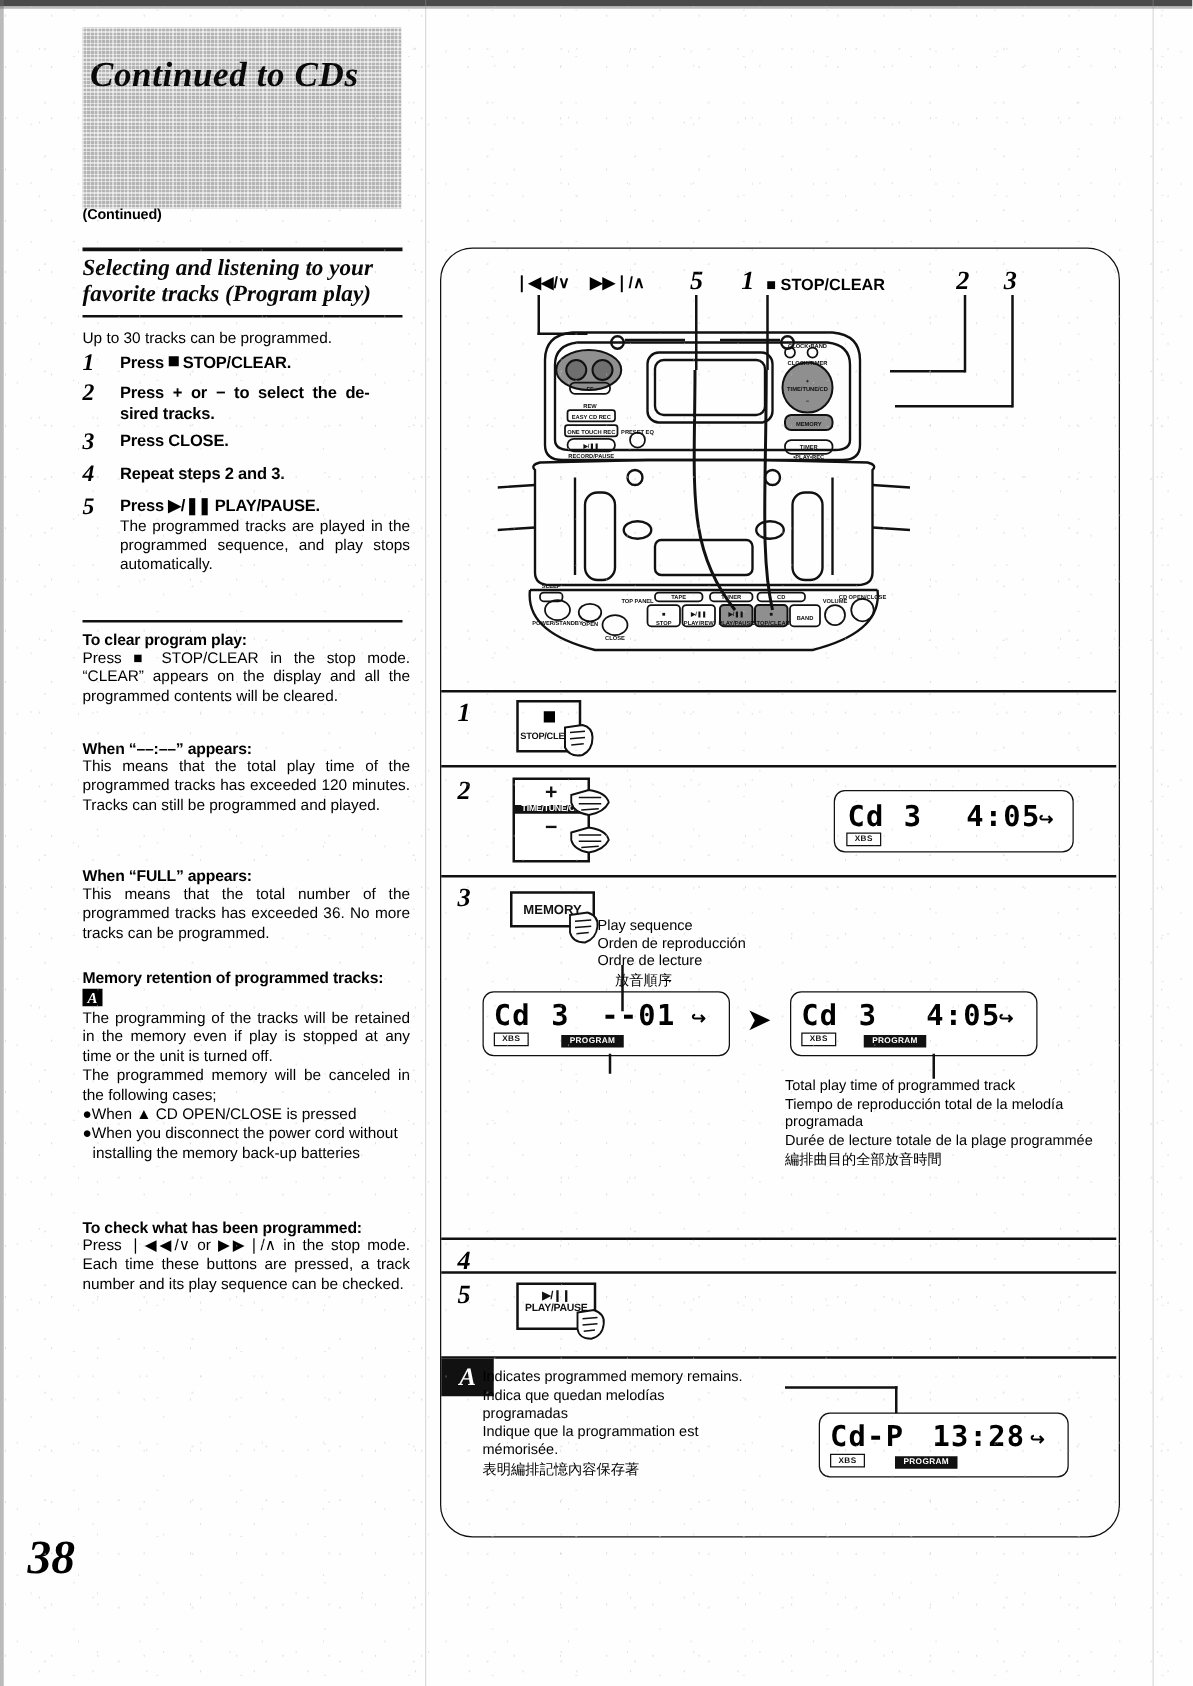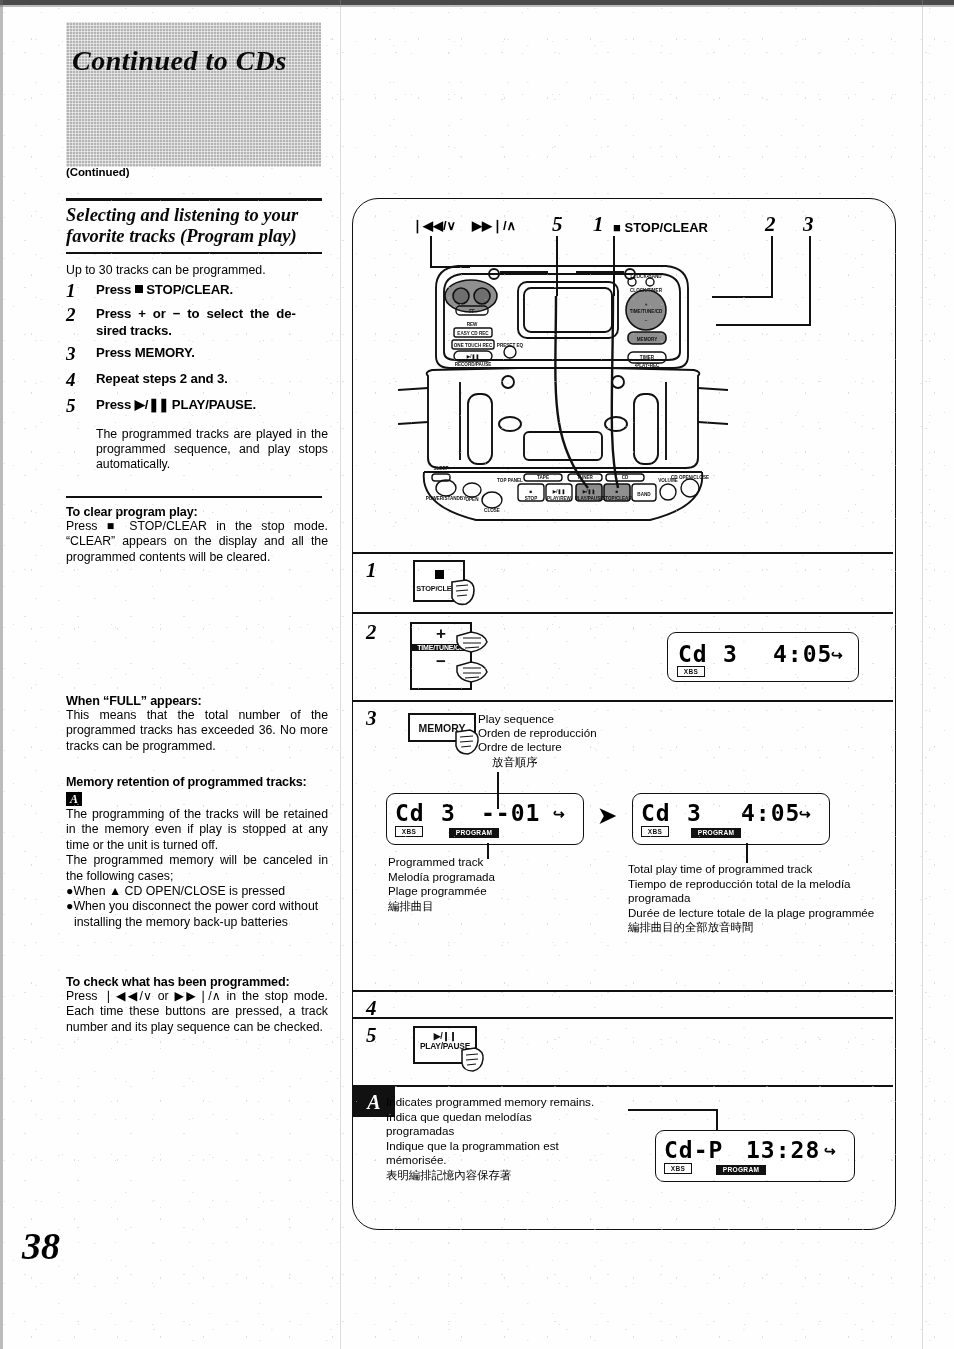--- a/index.html
+++ b/index.html
@@ -43,21 +43,21 @@
 
   .lead{position:absolute;left:66px;font-size:12.3px;}
 
   .steps{position:absolute;left:66px;top:282px;width:262px;}
   .step{position:relative;margin-bottom:3px;min-height:20px;}
   .step .num{position:absolute;left:0;top:-2px;width:22px;
     font-family:"Liberation Serif",serif;font-style:italic;font-weight:bold;font-size:19px;}
   .step .body{margin-left:30px;font-size:13.2px;font-weight:bold;line-height:16.5px;
     letter-spacing:-.15px;}
   .step .sub{margin-left:30px;font-size:12.3px;font-weight:normal;line-height:15.4px;
-    text-align:justify;margin-top:13px;}
+    text-align:justify;margin-top:0;}
   .sq{display:inline-block;width:8px;height:8px;background:#000;vertical-align:1px;}
 
   .secttl{font-size:12.6px;font-weight:bold;margin-bottom:0px;letter-spacing:-.15px;}
   .para{font-size:12.3px;line-height:15.4px;text-align:justify;}
   .blk{position:absolute;left:66px;width:262px;}
   .abadge{display:inline-block;background:#000;color:#fff;
     font-family:"Liberation Serif",serif;font-style:italic;font-weight:bold;
     font-size:12px;line-height:14px;padding:0 4px;margin:1px 0 1px 0;}
   .bullet{font-size:12.3px;line-height:15.4px;text-indent:-8px;padding-left:8px;}
 
@@ -130,40 +130,44 @@
     <div class="step">
       <span class="num">1</span>
       <div class="body">Press <span class="sq"></span> STOP/CLEAR.</div>
     </div>
     <div class="step" style="margin-top:4px">
       <span class="num">2</span>
       <div class="body">Press&nbsp; +&nbsp; or&nbsp; −&nbsp; to&nbsp; select&nbsp; the&nbsp; de-<br>sired tracks.</div>
     </div>
     <div class="step" style="margin-top:6px">
       <span class="num">3</span>
-      <div class="body">Press MEMORY.</div>
+      <div class="body">Press CLOSE.</div>
     </div>
     <div class="step" style="margin-top:6px">
       <span class="num">4</span>
       <div class="body">Repeat steps 2 and 3.</div>
     </div>
     <div class="step" style="margin-top:6px">
       <span class="num">5</span>
       <div class="body">Press ▶/<span style="letter-spacing:-1px">❚❚</span> PLAY/PAUSE.</div>
       <div class="sub">The programmed tracks are played in the programmed sequence, and play stops automatically.</div>
     </div>
   </div>
 
   <div class="rulethin" style="top:496px"></div>
 
   <div class="blk" style="top:505px">
     <div class="secttl">To clear program play:</div>
     <div class="para">Press ■ STOP/CLEAR in the stop mode. “CLEAR” appears on the display and all the programmed contents will be cleared.</div>
   </div>
 
+  <div class="blk" style="top:592px">
+    <div class="secttl">When “––:––” appears:</div>
+    <div class="para">This means that the total play time of the programmed tracks has exceeded 120 minutes. Tracks can still be programmed and played.</div>
+  </div>
 
   <div class="blk" style="top:694px">
     <div class="secttl">When “FULL” appears:</div>
     <div class="para">This means that the total number of the programmed tracks has exceeded 36. No more tracks can be programmed.</div>
   </div>
 
   <div class="blk" style="top:775px">
     <div class="secttl">Memory retention of programmed tracks:</div>
     <div><span class="abadge">A</span></div>
     <div class="para">The programming of the tracks will be retained in the memory even if play is stopped at any time or the unit is turned off.</div>
@@ -345,21 +349,21 @@
 
   <div class="snum" style="left:366px;top:706px">3</div>
   <div class="btn" style="left:408px;top:713px;width:64px;height:25px;line-height:23px">
     <span style="font-size:10.5px">MEMORY</span>
   </div>
   <svg class="hand" style="left:452px;top:726px;width:34px;height:32px" viewBox="0 0 34 32">
     <path d="M4 6 L18 4 Q27 7 26 15 Q25 25 16 28 Q6 28 4 20 Z" fill="#fff" stroke="#111" stroke-width="1.5"></path>
     <path d="M8 11 L21 10 M8 16 L21 15 M9 21 L19 20" stroke="#111" stroke-width="1.1" fill="none"></path>
   </svg>
 
-  <div class="mlang" style="left:478px;top:712px">
+  <div class="mlang" style="left:478px;top:734px">
     <div>Play sequence</div>
     <div>Orden de reproducción</div>
     <div>Ordre de lecture</div>
     <div class="cjk" style="margin-left:14px">放音順序</div>
   </div>
   <div class="tick" style="left:497px;top:772px;height:22px"></div>
 
   <div class="lcd" style="left:386px;top:793px;width:196px;height:50px">
     <div class="seg" style="left:8px;top:6px;font-size:23px">Cd</div>
     <div class="seg" style="left:54px;top:6px;font-size:23px">3</div>
@@ -377,26 +381,20 @@
     <div class="seg" style="left:54px;top:6px;font-size:23px">3</div>
     <div class="seg" style="left:108px;top:6px;font-size:23px">4:05</div>
     <div class="rptarrow" style="left:166px;top:12px">↪</div>
     <div class="xbs" style="left:8px;top:32px;width:26px;height:9px;line-height:9px">XBS</div>
     <div class="prog" style="left:58px;top:34px;width:50px;height:10px;line-height:10px">PROGRAM</div>
   </div>
 
   <div class="tick" style="left:487px;top:843px;height:16px"></div>
   <div class="tick" style="left:746px;top:843px;height:20px"></div>
 
-  <div class="caption" style="left:388px;top:855px;width:220px">
-    <div>Programmed track</div>
-    <div>Melodía programada</div>
-    <div>Plage programmée</div>
-    <div class="cjk">編排曲目</div>
-  </div>
 
   <div class="caption" style="left:628px;top:862px;width:262px">
     <div>Total play time of programmed track</div>
     <div>Tiempo de reproducción total de la melodía programada</div>
     <div>Durée de lecture totale de la plage programmée</div>
     <div class="cjk">編排曲目的全部放音時間</div>
   </div>
 
   <div class="snum" style="left:366px;top:996px">4</div>
 

